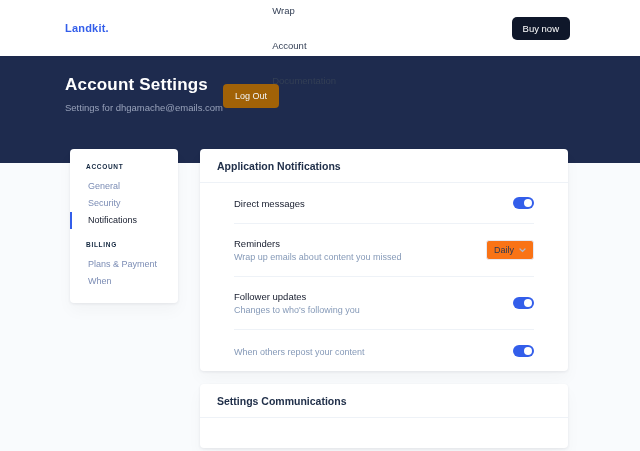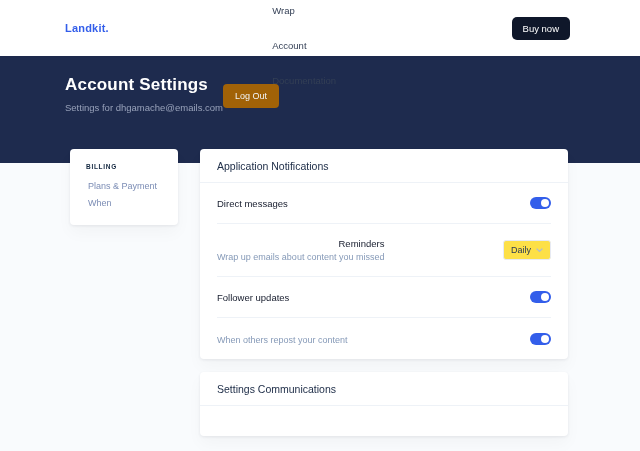--- a/index.html
+++ b/index.html
@@ -67,45 +67,44 @@
     font-size:9px; color:#7c8db5; cursor:pointer;
     padding:3px 0 3px 16px; border-left:2px solid transparent; line-height:11px;
   }
   .side-item.active { color:#161c2d; border-left-color:#335eea; }
 
   
   .main-col { width:368px; display:flex; flex-direction:column; }
   .card-header {
     padding:11px 17px 10px 17px;
     border-bottom:1px solid #eef2f7;
-    font-size:10.5px; color:#21304a; font-weight:400;
+    font-size:10.5px; color:#21304a; font-weight:700;
   }
   .row {
     display:flex; align-items:center; justify-content:space-between;
-    margin:0 17px; padding:14px 0;
+    margin:0 34px; padding:14px 0;
     border-bottom:1px solid #eef2f7;
-    text-align:right;
   }
   .row:last-child { border-bottom:none; }
   .row-title { font-size:9.5px; color:#161c2d; }
   .row-subtitle { margin-top:3px; font-size:9px; color:#869ab8; }
 
   .toggle {
     width:21px; height:12px; border-radius:6px;
     background:#335eea; position:relative; cursor:pointer; flex:none;
   }
   .toggle .knob {
     position:absolute; top:2px; right:2px;
     width:8px; height:8px; border-radius:50%; background:#ffffff;
   }
 
   .select {
     display:flex; align-items:center; gap:5px;
     border:1px solid #e7eaf3; border-radius:3px;
-    padding:4px 7px; cursor:pointer; background:#fde047; flex:none;
+    padding:4px 7px; cursor:pointer; background:#f97316; flex:none;
   }
   .select-value { font-size:9px; color:#2b3a55; }
   .chevron { display:block; }
 
   .card2 { margin-top:13px; height:64px; }
 </style>
 </head>
 <body>
 
 <header class="navbar">
@@ -123,20 +122,26 @@
   <div>
     <h1 class="hero-title">Account Settings</h1>
     <div class="hero-subtitle">Settings for dhgamache@emails.com</div>
   </div>
   <button class="logout-btn">Log Out</button>
 </section>
 
 <div class="content">
 
   <aside class="card side-card">
+    <div class="side-section">
+      <div class="side-header">Account</div>
+      <div class="side-item">General</div>
+      <div class="side-item">Security</div>
+      <div class="side-item active">Notifications</div>
+    </div>
     <div class="side-section">
       <div class="side-header">Billing</div>
       <div class="side-item">Plans &amp; Payment</div>
       <div class="side-item">When</div>
     </div>
   </aside>
 
   <div class="main-col">
 
     <section class="card">
@@ -160,20 +165,21 @@
           <span class="select-value">Daily</span>
           <svg class="chevron" width="7" height="5" viewBox="0 0 7 5">
               <path d="M1 1l2.5 2.5L6 1" fill="none" stroke="#b0bccf" stroke-width="1.2" stroke-linecap="round"></path>
             </svg>
         </div>
       </div>
 
       <div class="row">
         <div>
           <div class="row-title">Follower updates</div>
+          <div class="row-subtitle">Changes to who's following you</div>
         </div>
         <div class="toggle">
             <span class="knob"></span>
           </div>
       </div>
 
       <div class="row">
         <div>
           <div class="row-subtitle">When others repost your content</div>
         </div>

